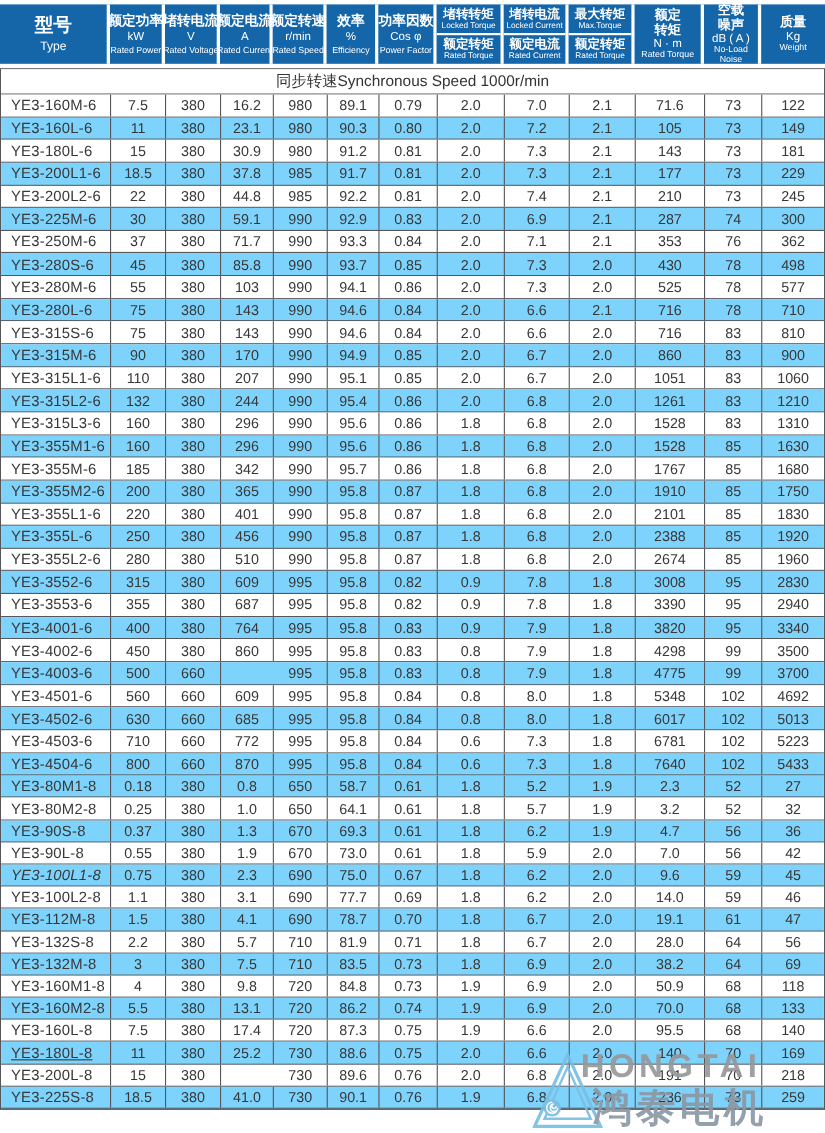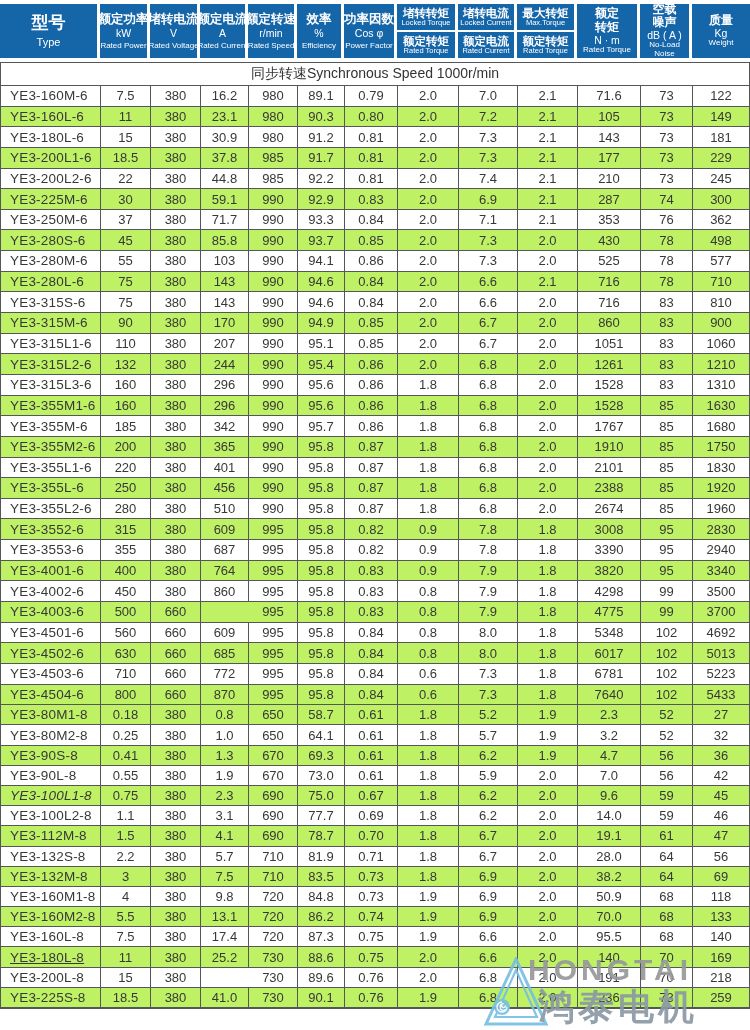--- a/index.html
+++ b/index.html
@@ -19,21 +19,21 @@
   .ratio .half{flex:1;width:100%;display:flex;flex-direction:column;align-items:center;justify-content:center;}
   .ratio .half:first-child{border-bottom:2px solid #fff;}
   .half .h-zh{font-size:11.5px;line-height:1.1;}
   .half .h-en{font-size:7.5px;line-height:1.1;}
   .lines .h-zh{font-size:12px;line-height:1.1;}
   .lines .h-unit{font-size:10.5px;line-height:1.15;}
   .lines .h-en{font-size:8px;line-height:1.1;}
   
   .tbody{box-sizing:border-box;width:750px;margin-top:4px;border:1px solid #55565a;background:#fff;}
   .trow{display:flex;box-sizing:border-box;border-bottom:1px solid #55565a;background:#fff;}
-  .trow.gray{background:#bef264;}
+  .trow.gray{background:#7dd3fc;}
   .title-row{height:23px;display:flex;align-items:center;justify-content:center;
              font-size:14px;color:#333;background:#fff;box-sizing:border-box;border-bottom:1px solid #55565a;}
   .sec0 .drow{height:20.65px;}
   .sec1 .drow{height:20.2px;}
   .cell{box-sizing:border-box;border-right:1px solid #55565a;display:flex;align-items:center;
         justify-content:center;font-size:13px;color:#383838;overflow:hidden;}
   .cell:last-child{border-right:none;flex:1;}
   .c-type{justify-content:flex-start;padding-left:9px;font-size:13.5px;letter-spacing:.2px;}
   
   .watermark{position:absolute;left:468px;top:931px;width:282px;height:99px;pointer-events:none;opacity:.92;}
@@ -613,21 +613,21 @@
           <div class="cell" style="width: 53px;">0.61</div>
           <div class="cell" style="width: 61px;">1.8</div>
           <div class="cell" style="width: 59px;">5.7</div>
           <div class="cell" style="width: 60px;">1.9</div>
           <div class="cell" style="width: 63px;">3.2</div>
           <div class="cell" style="width: 52px;">52</div>
           <div class="cell" style="width: 58px;">32</div>
         </div>
         <div class="trow drow gray">
           <div class="cell c-type" style="width: 100px;">YE3-90S-8</div>
-          <div class="cell" style="width: 50px;">0.41</div>
+          <div class="cell" style="width: 50px;">0.37</div>
           <div class="cell" style="width: 50px;">380</div>
           <div class="cell" style="width: 48px;">1.3</div>
           <div class="cell" style="width: 49px;">670</div>
           <div class="cell" style="width: 47px;">69.3</div>
           <div class="cell" style="width: 53px;">0.61</div>
           <div class="cell" style="width: 61px;">1.8</div>
           <div class="cell" style="width: 59px;">6.2</div>
           <div class="cell" style="width: 60px;">1.9</div>
           <div class="cell" style="width: 63px;">4.7</div>
           <div class="cell" style="width: 52px;">56</div>

